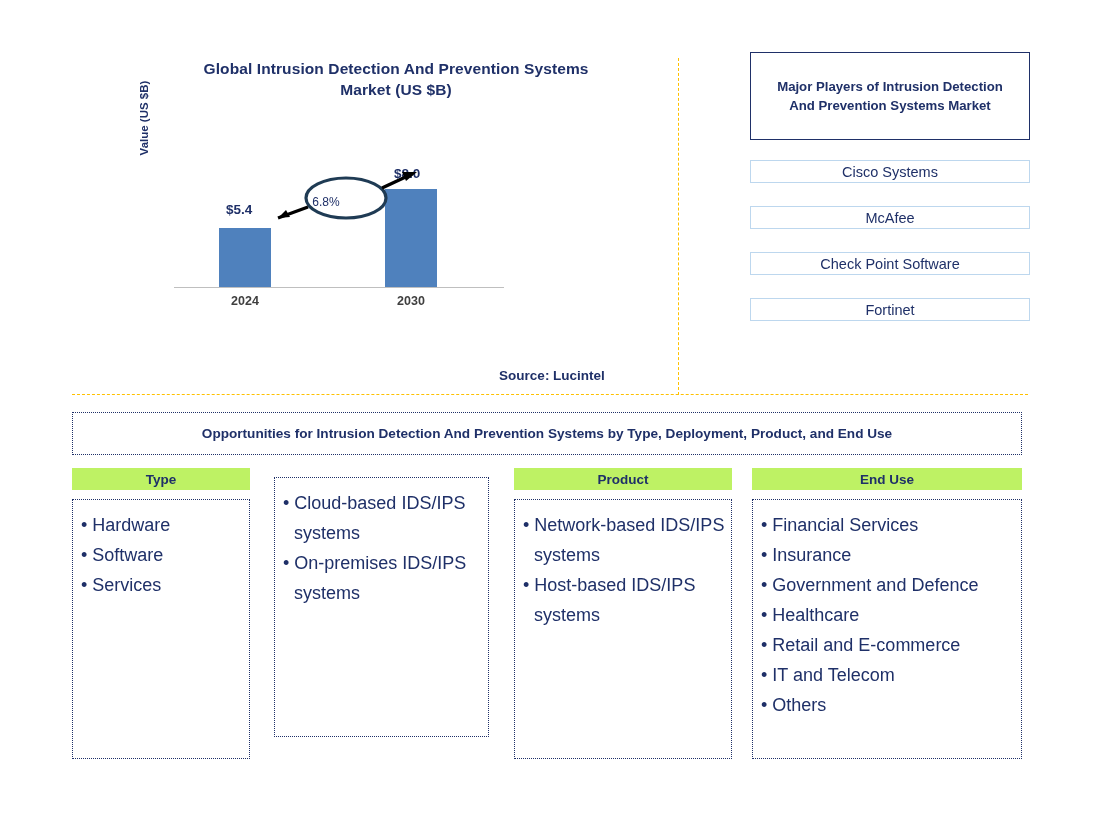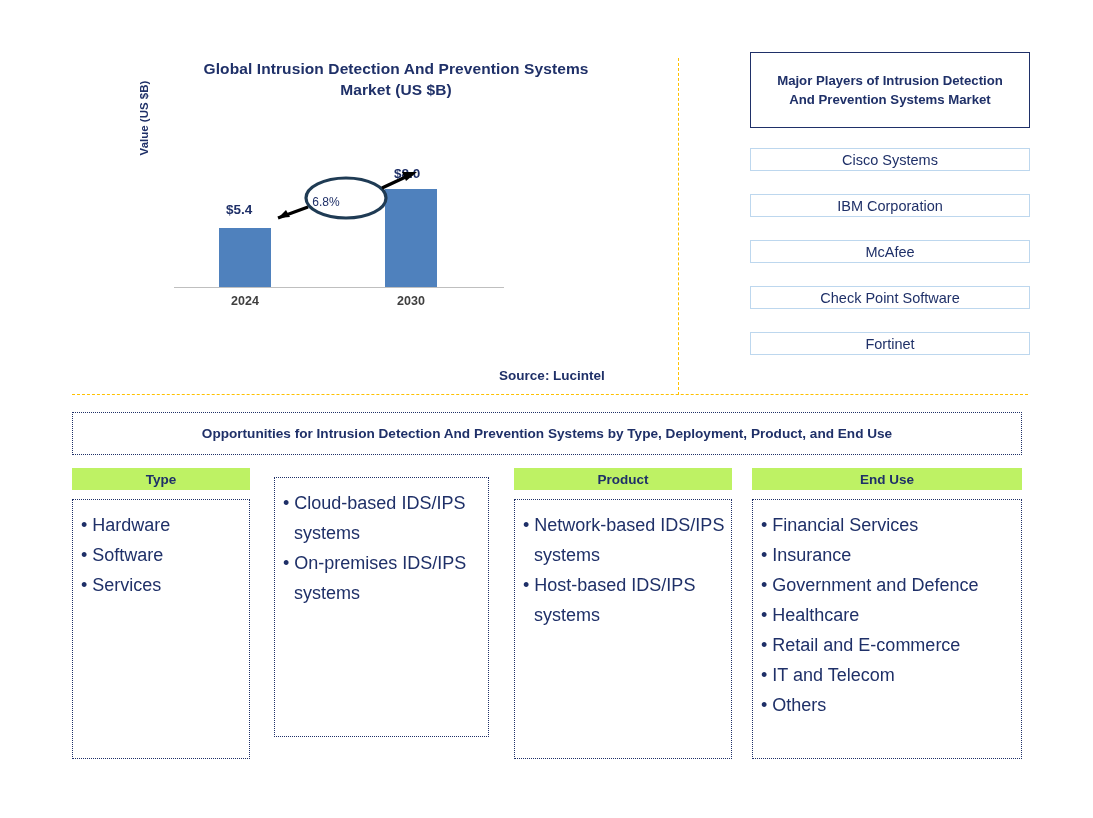--- a/index.html
+++ b/index.html
@@ -57,21 +57,21 @@
   }
 
   .source{
     position:absolute;left:452px;top:368px;width:200px;text-align:center;
     color:#1F3068;font-weight:bold;font-size:13.5px;
   }
 
   
   .players{position:absolute;left:750px;top:52px;width:280px;}
   .players-header{
-    box-sizing:border-box;width:280px;height:76px;
+    box-sizing:border-box;width:280px;height:88px;
     border:1.4px solid #1F3068;
     display:flex;align-items:center;justify-content:center;
     color:#1F3068;font-weight:bold;font-size:13.2px;line-height:19px;
     text-align:center;padding:0 26px;
   }
   .player-item{
     box-sizing:border-box;width:280px;height:23px;
     border:1px solid #BDD7EE;
     display:flex;align-items:center;justify-content:center;
     color:#1F3068;font-size:14.5px;margin-top:23px;text-align:center;
@@ -144,21 +144,20 @@
   </div>
 
   <div class="divider-v"></div>
   <div class="divider-h"></div>
 
   <div class="source">Source: Lucintel</div>
 
   <div class="players">
     <div class="players-header">Major Players of Intrusion Detection And Prevention Systems Market</div>
     <div class="player-item first">Cisco Systems</div>
-    <div class="player-item">IBM Corporation</div>
     <div class="player-item">McAfee</div>
     <div class="player-item">Check Point Software</div>
     <div class="player-item">Fortinet</div>
   </div>
 
   <div class="opp-header">Opportunities for Intrusion Detection And Prevention Systems by Type, Deployment, Product, and End Use</div>
 
   <div class="cols">
 
     <div class="col col1">

